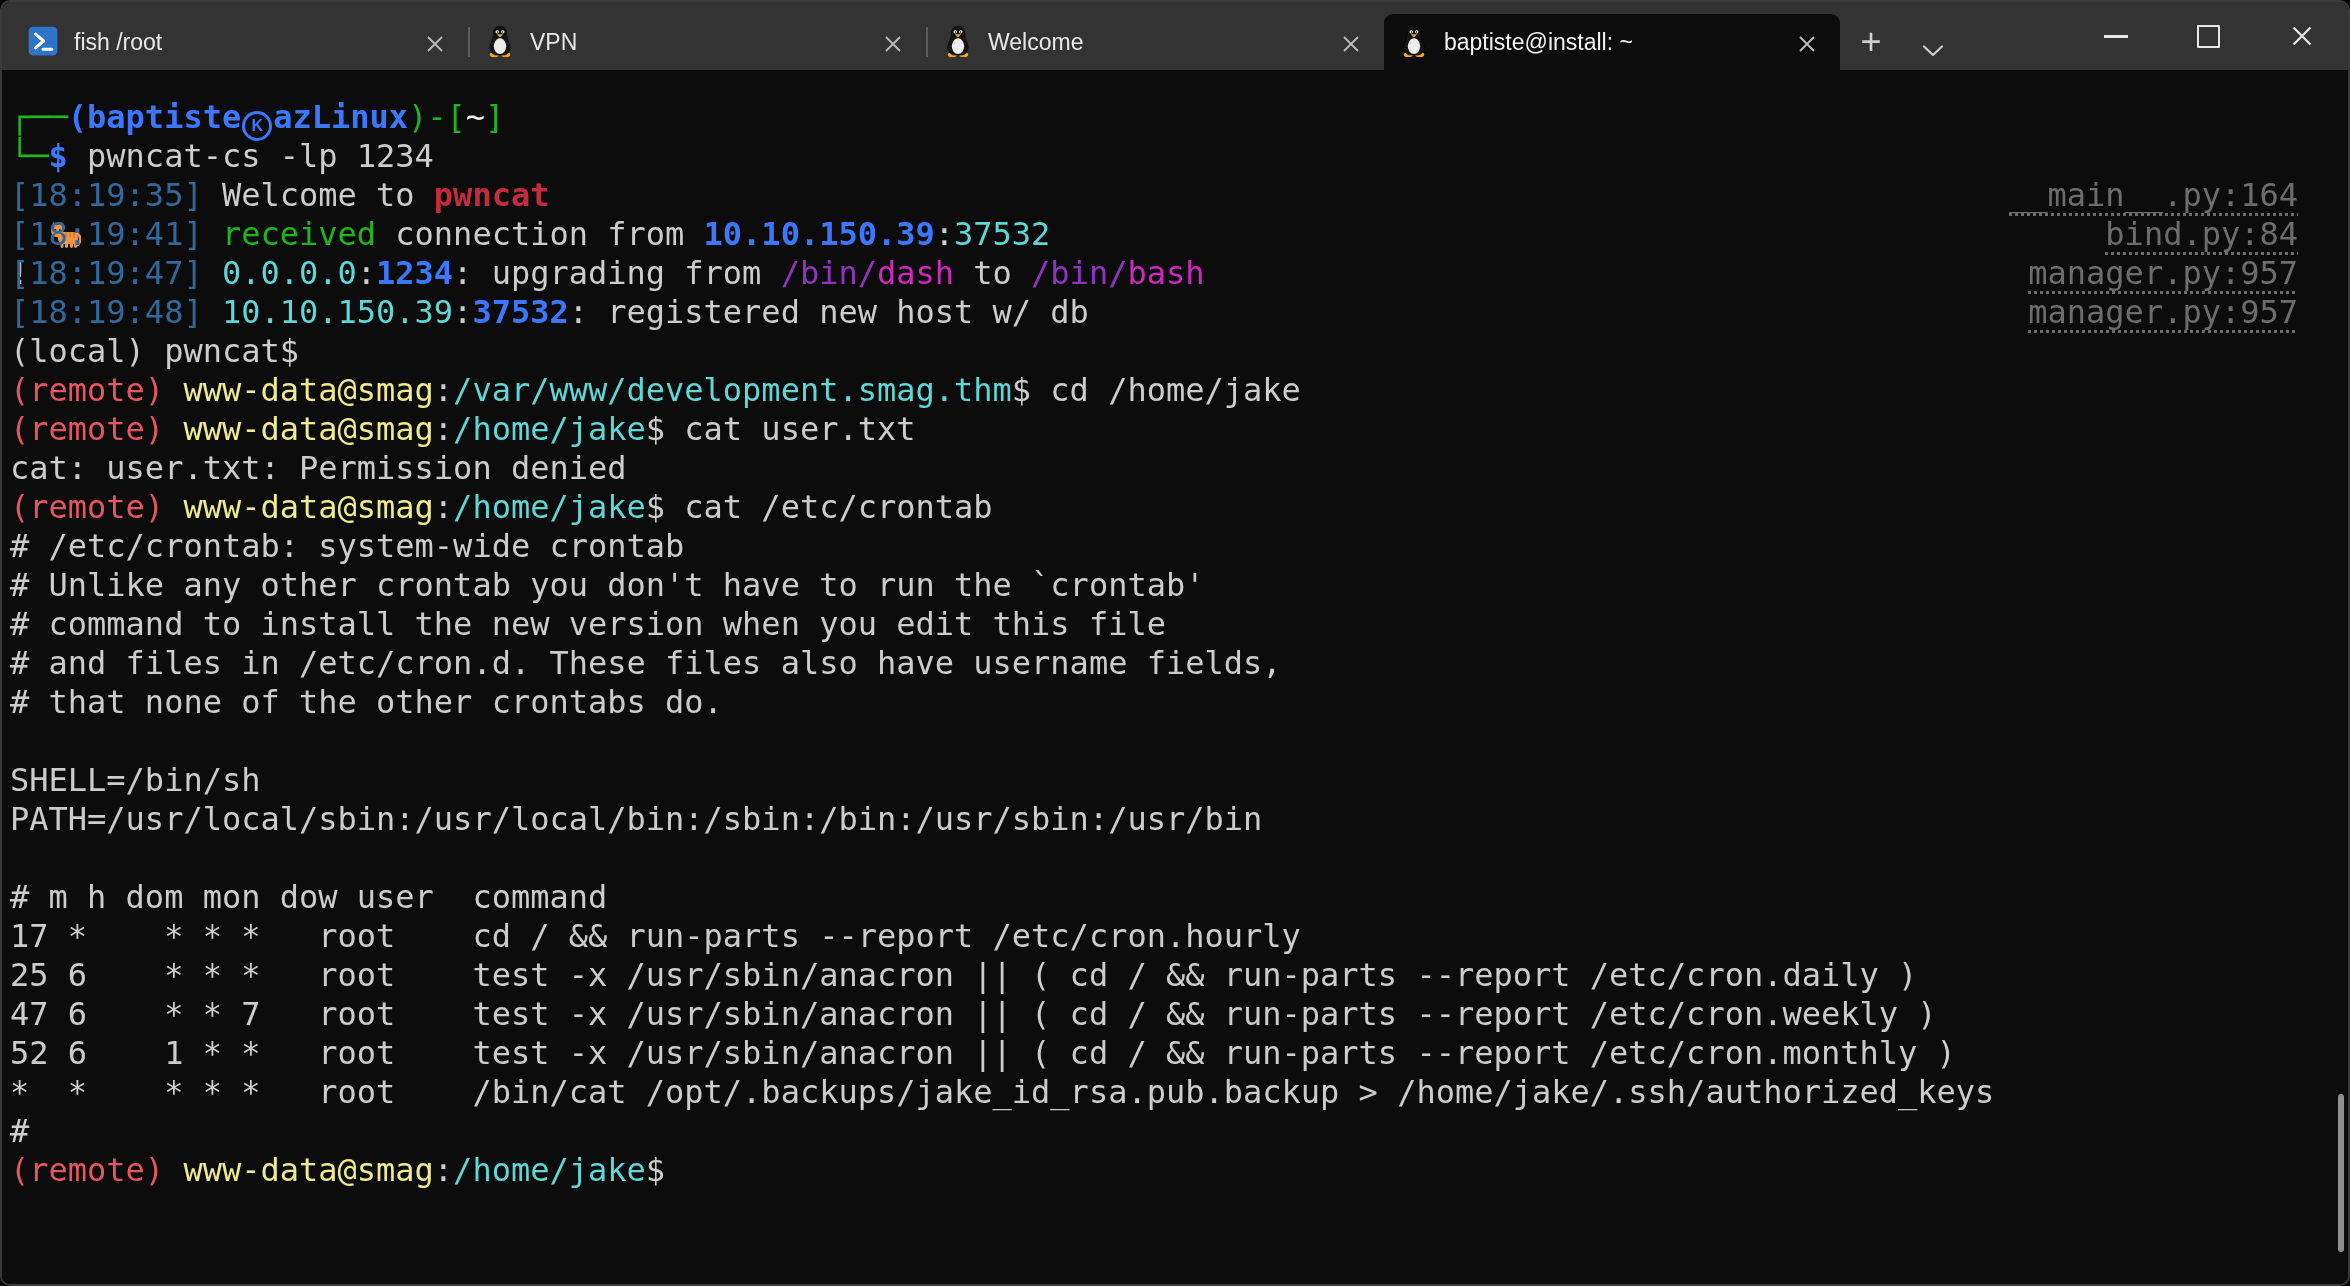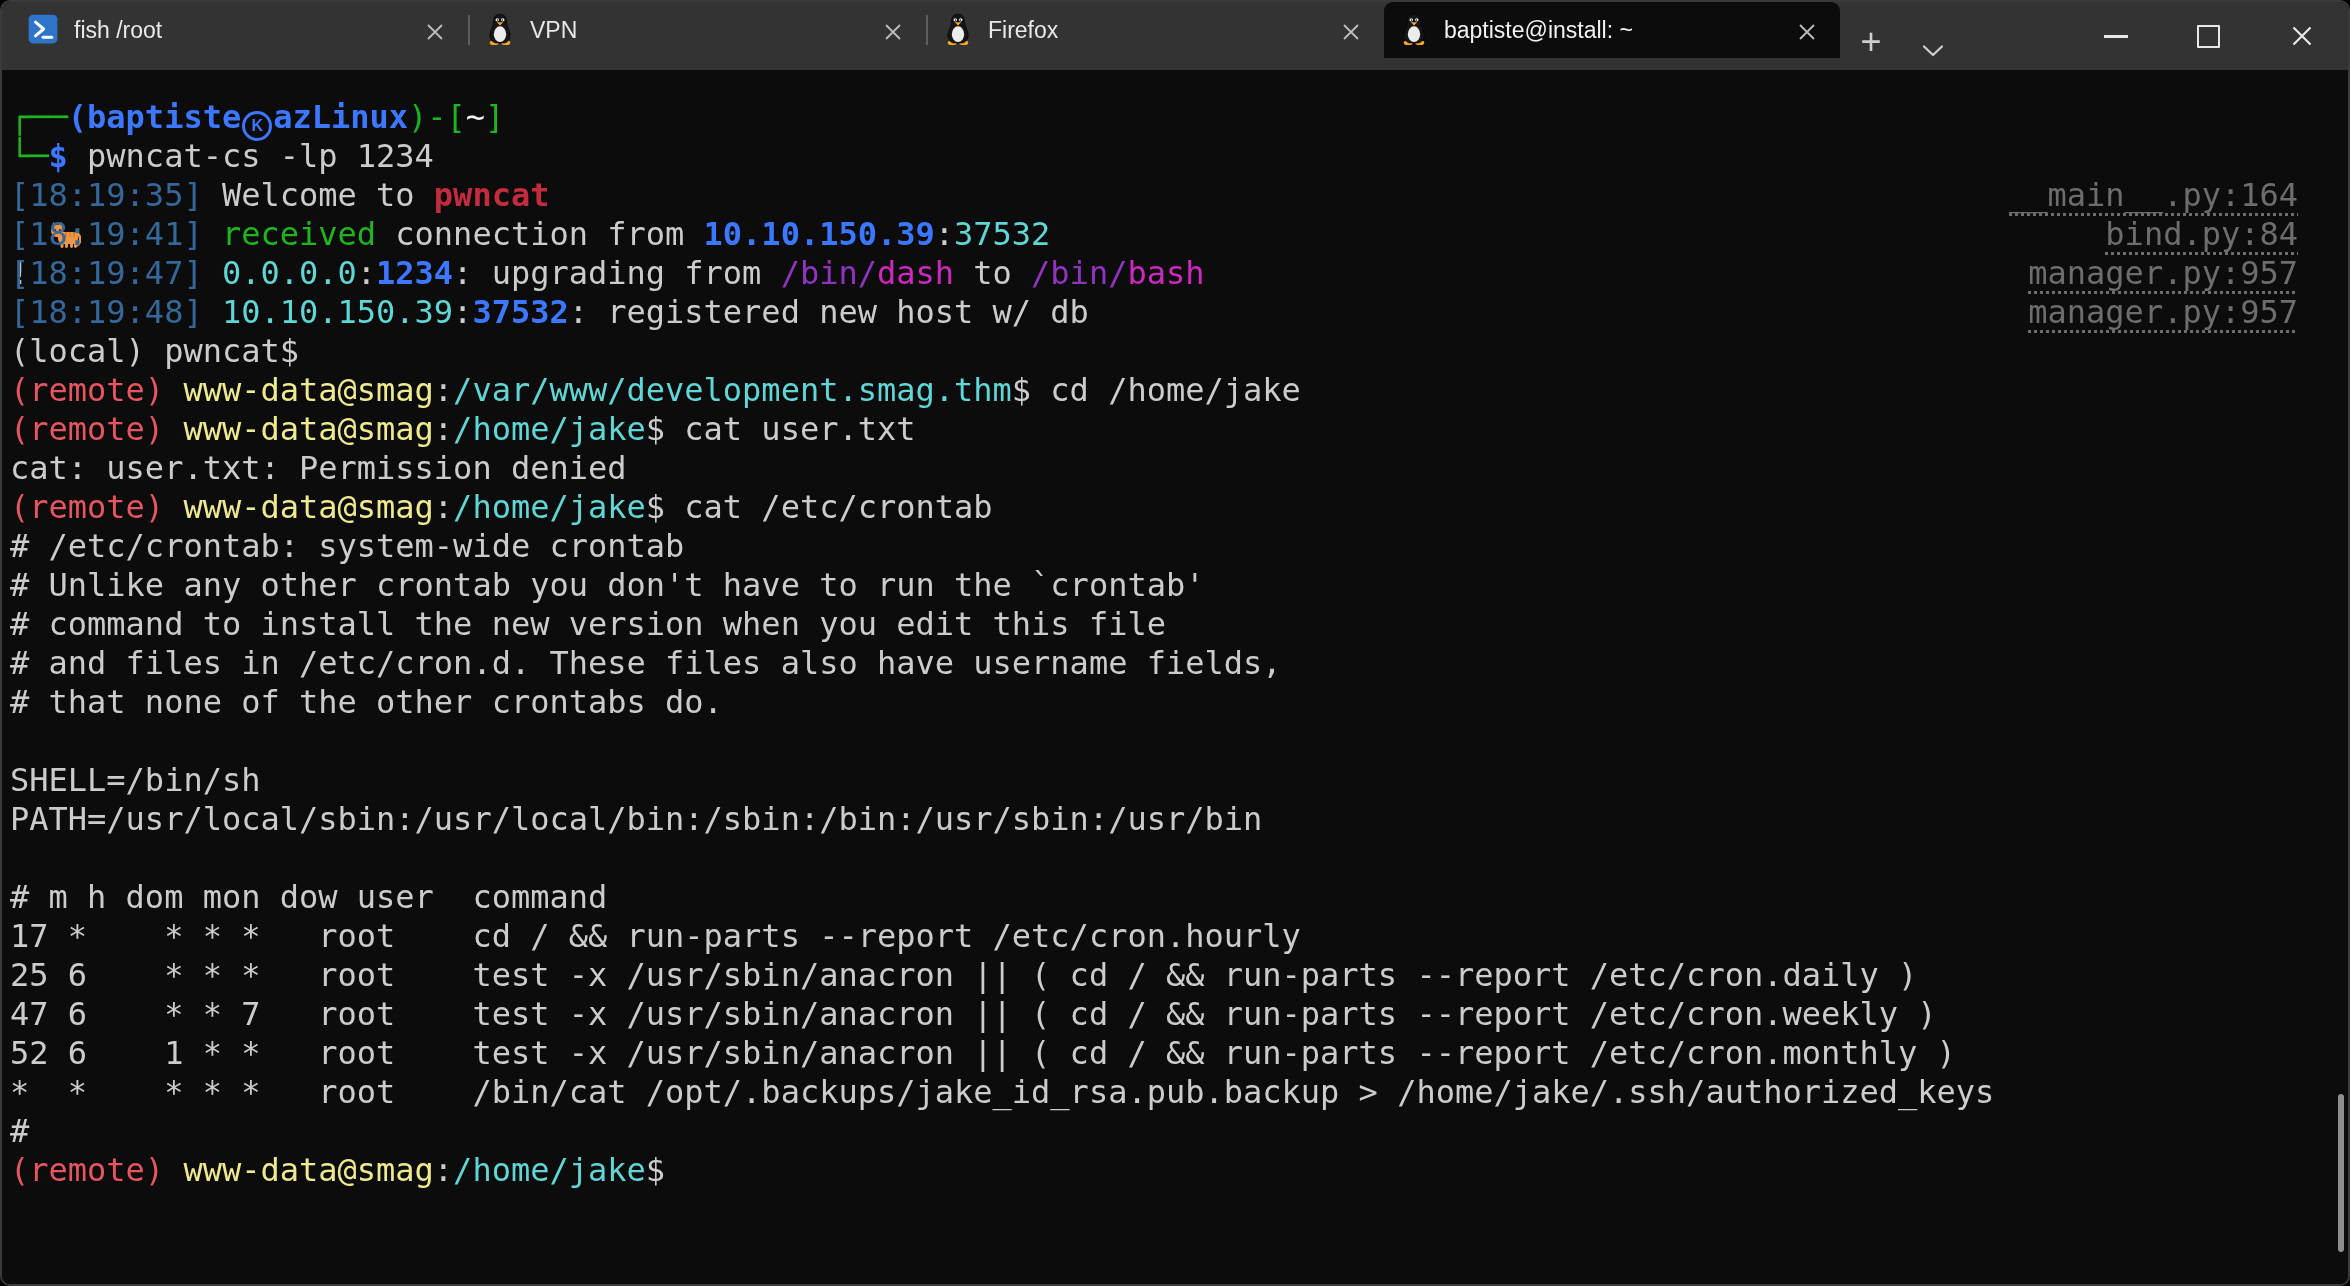--- a/index.html
+++ b/index.html
@@ -10,21 +10,21 @@
     background:#0c0c0c;
     border:2px solid #3a3a3a;
     border-radius:10px;
     overflow:hidden;
     box-sizing:border-box;
   }
 
   
   .titlebar {
     height:68px; background:#333333;
-    display:flex; align-items:flex-start;
+    display:flex; align-items:flex-end;
   }
   .tabs { display:flex; align-items:flex-end; margin-left:10px; }
   .tab {
     width:456px; height:56px;
     display:flex; align-items:center;
     gap:16px; padding:0 16px; box-sizing:border-box;
     border-radius:9px 9px 0 0;
     color:#e8e8e8; font-size:23px;
     cursor:default; position:relative;
   }
@@ -133,21 +133,21 @@
     <ellipse cx="17" cy="26" rx="4" ry="2.2" fill="#f6a821"></ellipse>
     <path d="M12 1 C7.8 1 6.2 4.2 6.2 7.8 C6.2 11.8 3.6 14.8 3.1 18.8 C2.7 22.4 5.2 25.8 8.2 26.3 L15.8 26.3 C18.8 25.8 21.3 22.4 20.9 18.8 C20.4 14.8 17.8 11.8 17.8 7.8 C17.8 4.2 16.2 1 12 1 Z" fill="#161616" stroke="#000" stroke-width="0.5"></path>
     <ellipse cx="12" cy="18.5" rx="5.4" ry="6.8" fill="#ececec"></ellipse>
     <circle cx="9.6" cy="6" r="1.5" fill="#ffffff"></circle>
     <circle cx="14.4" cy="6" r="1.5" fill="#ffffff"></circle>
     <circle cx="9.8" cy="6.1" r="0.7" fill="#111"></circle>
     <circle cx="14.2" cy="6.1" r="0.7" fill="#111"></circle>
     <path d="M9.3 8.2 L14.7 8.2 L12 11 Z" fill="#f6a821"></path>
   </svg>
 </span>
-          <span class="title">Firefox</span>
+          <span class="title">Welcome</span>
           <span class="closex">
             <span class="inline-icon">
   <svg width="20" height="20" viewBox="0 0 20 20">
     <path d="M3 3 L17 17 M17 3 L3 17" stroke="currentColor" stroke-width="1.8" fill="none"></path>
   </svg>
 </span>
           </span>
         </div>
         <div class="tab active">
           <span class="inline-icon">

